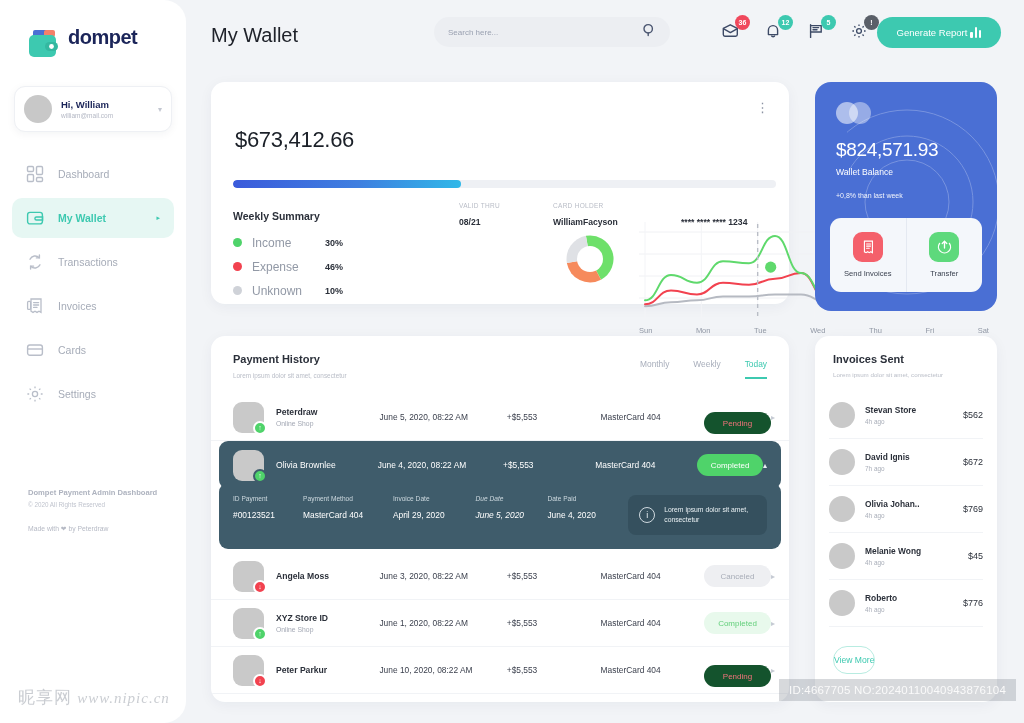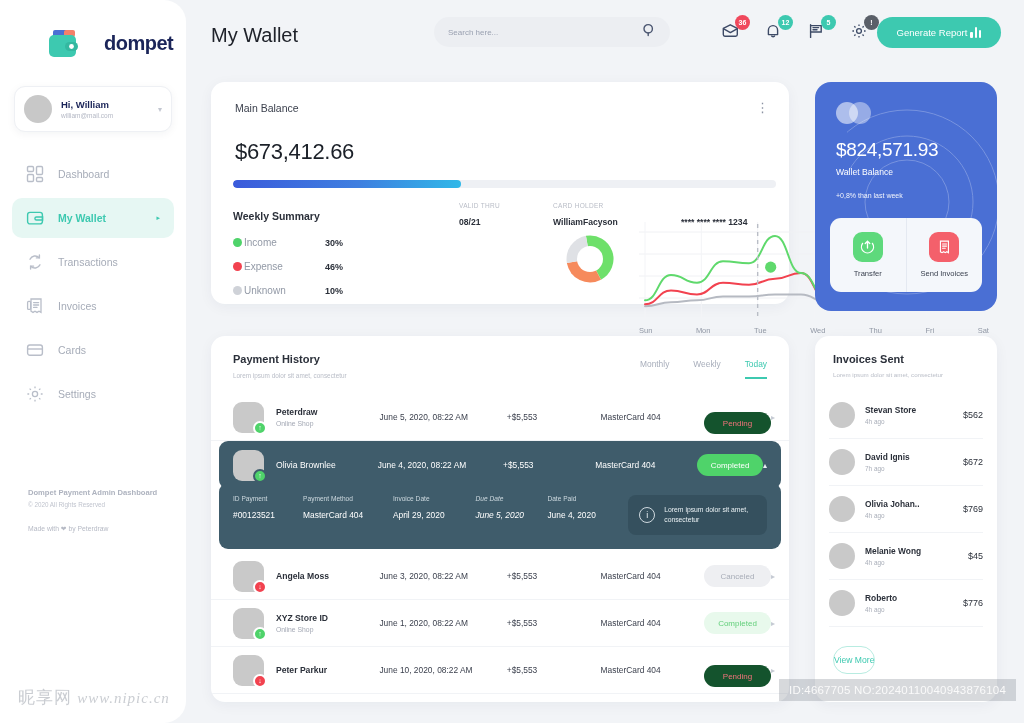--- a/index.html
+++ b/index.html
@@ -13,23 +13,22 @@
 
   
   .sidebar {
     position: absolute; left: 0; top: 0;
     width: 186px; height: 723px;
     background: #ffffff;
     border-top-right-radius: 22px;
     border-bottom-right-radius: 22px;
   }
   .logo-row {
-    display: flex; align-items: center; gap: 20px;
+    display: flex; align-items: flex-start; gap: 4px;
     padding: 26px 0 0 26px;
-    margin-left: 20px;
   }
   .logo-mark { width: 38px; height: 34px; position: relative; }
   .logo-text {
     font-size: 20px; font-weight: bold; color: #1b2559;
     letter-spacing: -0.5px;
   }
   .profile-card {
     margin: 26px 14px 0 14px;
     height: 46px; background: #fff;
     border: 1px solid #eef0f4; border-radius: 11px;
@@ -126,21 +125,21 @@
   }
   .mb-progress > span {
     display: block; height: 100%; border-radius: 5px;
     background: linear-gradient(90deg, #3b5bdb 0%, #3f7fe0 55%, #30b8e8 100%);
   }
 
   .ws-title { position: absolute; left: 22px; top: 128px; font-size: 10.5px; font-weight: bold; color: #2b303a; }
   .ws-legend { position: absolute; left: 22px; top: 152px; width: 110px; }
   .ws-row { display: flex; align-items: center; height: 17px; margin-bottom: 7px; }
   .ws-dot { width: 9px; height: 9px; border-radius: 50%; flex: 0 0 9px; }
-  .ws-name { font-size: 10px; color: #9299a6; margin-left: 2px; flex: 1; }
+  .ws-name { font-size: 12px; color: #9299a6; margin-left: 10px; flex: 1; }
   .ws-pct { font-size: 9px; font-weight: bold; color: #2b303a; }
   .donut { position: absolute; left: 348px; top: 146px; width: 62px; height: 62px; }
   .donut .hole {
     position: absolute; left: 18px; top: 18px; width: 26px; height: 26px;
     background: #fff; border-radius: 50%;
   }
   .linechart { position: absolute; left: 428px; top: 140px; width: 350px; height: 100px; }
   .lc-days { position: absolute; left: 428px; top: 244px; width: 350px; display: flex; justify-content: space-between; }
   .lc-days span { font-size: 7.5px; color: #9299a6; }
 
@@ -437,21 +436,20 @@
   <button class="gen-btn">
     <span>Generate Report</span>
     <span class="bars-ico">
       <i style="height:6px"></i>
         <i style="height:11px"></i>
         <i style="height:8px"></i>
     </span>
   </button>
 
   <section class="card main-balance">
-    <div class="mb-label">Main Balance</div>
     <div class="mb-amount">$673,412.66</div>
 
     <div class="mb-meta">
       <div class="mb-col" style="width:86px">
         <div class="mb-k">VALID THRU</div>
         <div class="mb-v">08/21</div>
       </div>
       <div class="mb-col" style="width:120px">
         <div class="mb-k">CARD HOLDER</div>
         <div class="mb-v">WilliamFacyson</div>
@@ -535,36 +533,36 @@
     </svg>
     <div class="wc-logo">
         <i></i>
         <i></i>
       </div>
     <div class="wc-amount">$824,571.93</div>
     <div class="wc-sub">Wallet Balance</div>
     <div class="wc-delta">+0,8% than last week</div>
     <div class="wc-actions">
       <div class="wc-act">
+        <span class="tile red">
+          <svg width="16" height="16" viewBox="0 0 18 18" fill="none" stroke="#fff" stroke-width="1.3">
+            <path d="M5 2.4h9v13l-1.8-1.1-1.8 1.1-1.8-1.1-1.8 1.1L5 14.4V2.4z"></path>
+            <path d="M7.4 5.6h4.4M7.4 8h4.4M7.4 10.4h3" stroke-linecap="round"></path>
+          </svg>
+        </span>
+        <span class="lbl">Send Invoices</span>
+      </div>
+      <div class="wc-act">
         <span class="tile green">
           <svg width="17" height="17" viewBox="0 0 18 18" fill="none" stroke="#fff" stroke-width="1.4" stroke-linecap="round">
             <path d="M14.2 4.6A6.4 6.4 0 1 1 3.8 4.6"></path>
             <path d="M9 2.4v7.2M6.6 4.8L9 2.4l2.4 2.4"></path>
           </svg>
         </span>
         <span class="lbl">Transfer</span>
-      </div>
-      <div class="wc-act">
-        <span class="tile red">
-          <svg width="16" height="16" viewBox="0 0 18 18" fill="none" stroke="#fff" stroke-width="1.3">
-            <path d="M5 2.4h9v13l-1.8-1.1-1.8 1.1-1.8-1.1-1.8 1.1L5 14.4V2.4z"></path>
-            <path d="M7.4 5.6h4.4M7.4 8h4.4M7.4 10.4h3" stroke-linecap="round"></path>
-          </svg>
-        </span>
-        <span class="lbl">Send Invoices</span>
       </div>
     </div>
   </section>
 
   <section class="card payments">
     <div class="ph-title">Payment History</div>
     <div class="ph-sub">Lorem ipsum dolor sit amet, consectetur</div>
     <div class="ph-tabs">
       <div class="ph-tab">Monthly</div>
       <div class="ph-tab">Weekly</div>

